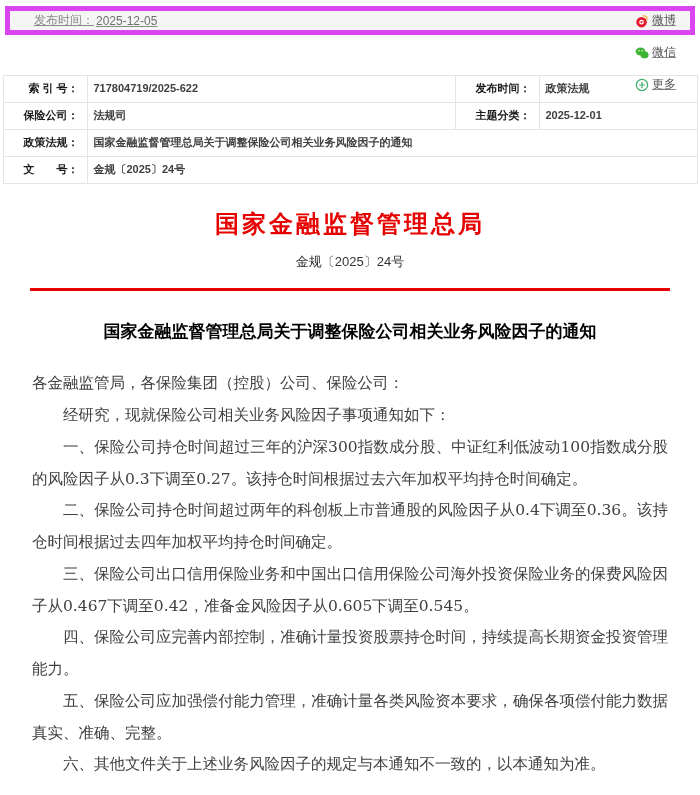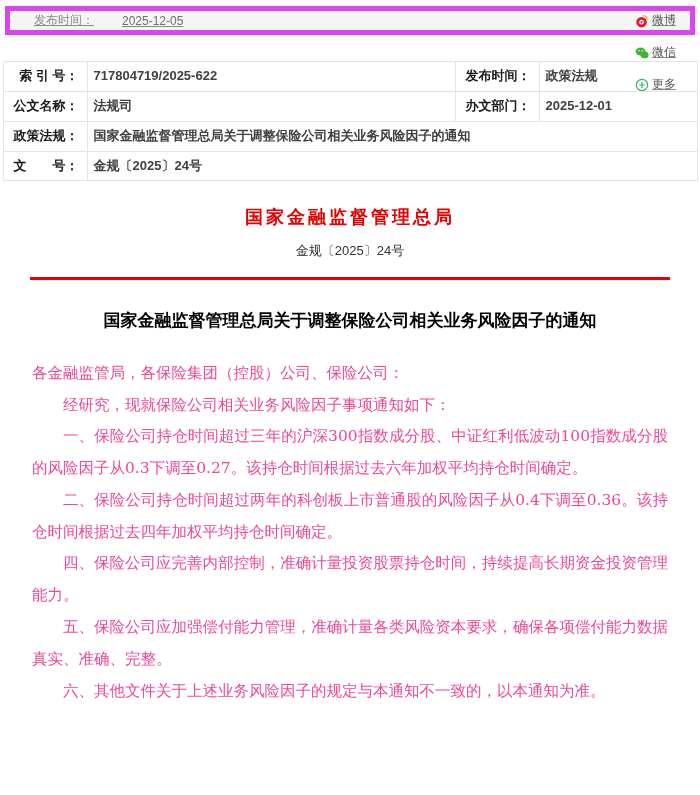--- a/index.html
+++ b/index.html
@@ -19,35 +19,35 @@
     border: 5px solid #d946ef;
     display: flex;
     align-items: center;
     justify-content: space-between;
     padding: 0 14px 0 24px;
     font-size: 12px;
     color: #8a8a8a;
     text-decoration: underline;
   }
   .pubtime { display: flex; align-items: center; gap: 2px; }
-  .pubtime .date { color: #6f6f6f; margin-left: 26px; }
+  .pubtime .date { color: #6f6f6f; }
   .actions { display: flex; align-items: center; gap: 15px; flex-direction: column; }
   .action {
     display: flex; align-items: center; gap: 3px;
     color: #555; cursor: pointer; text-decoration: none;
     font-size: 12px;
   }
   .action svg { display: block; }
 
   
   table.meta {
     border-collapse: collapse;
-    margin: 26px auto 0 auto;
+    margin: 40px auto 0 auto;
     width: 695px;
-    font-size: 13px;
+    font-size: 11px;
     table-layout: fixed;
   }
   table.meta td {
     border: 1px solid #e4e4e4;
     padding: 5px 8px 5px 6px;
     line-height: 1.45;
   }
   td.lbl {
     font-weight: bold;
     color: #1a1a1a;
@@ -56,21 +56,21 @@
     width: 84px;
   }
   td.val { color: #404040; font-weight: bold; }
   td.val2 { width: 158px; }
 
   
   .agency-title {
     margin-top: 24px;
     text-align: center;
     color: #e60000;
-    font-size: 18px;
+    font-size: 24px;
     font-weight: bold;
     letter-spacing: 3px;
   }
   .doc-no {
     margin-top: 13px;
     text-align: center;
     font-size: 13px;
     color: #333;
   }
   .red-line {
@@ -86,21 +86,21 @@
     font-size: 17px;
     font-weight: bold;
     color: #000;
     line-height: 1.5;
   }
   .body-text {
     margin: 24px 32px 12px 32px;
     font-family: "DejaVu Serif", "Liberation Serif", serif;
     font-size: 15.5px;
     line-height: 2.05;
-    color: #ec4899;
+    color: #404040;
   }
   .body-text p { margin: 0; text-indent: 2em; text-align: justify; }
   .body-text p.no-indent { text-indent: 0; }
 </style>
 </head>
 <body>
 
 <div>
 
   <div class="topbar">
@@ -164,23 +164,23 @@
 
   <table class="meta">
     <tbody>
         <tr>
       <td class="lbl">索 引 号：</td>
       <td class="val">717804719/2025-622</td>
       <td class="lbl">发布时间：</td>
       <td class="val val2">政策法规</td>
     </tr>
     <tr>
-      <td class="lbl">公文名称：</td>
+      <td class="lbl">保险公司：</td>
       <td class="val">法规司</td>
-      <td class="lbl">办文部门：</td>
+      <td class="lbl">主题分类：</td>
       <td class="val val2">2025-12-01</td>
     </tr>
     <tr>
       <td class="lbl">政策法规：</td>
       <td class="val" colspan="3">国家金融监督管理总局关于调整保险公司相关业务风险因子的通知</td>
     </tr>
     <tr>
       <td class="lbl">文　　号：</td>
       <td class="val" colspan="3">金规〔2025〕24号</td>
     </tr>
@@ -191,18 +191,19 @@
   <div class="doc-no">金规〔2025〕24号</div>
   <div class="red-line"></div>
 
   <div class="article-title">国家金融监督管理总局关于调整保险公司相关业务风险因子的通知</div>
 
   <div class="body-text">
     <p class="no-indent">各金融监管局，各保险集团（控股）公司、保险公司：</p>
     <p>经研究，现就保险公司相关业务风险因子事项通知如下：</p>
     <p>一、保险公司持仓时间超过三年的沪深300指数成分股、中证红利低波动100指数成分股的风险因子从0.3下调至0.27。该持仓时间根据过去六年加权平均持仓时间确定。</p>
     <p>二、保险公司持仓时间超过两年的科创板上市普通股的风险因子从0.4下调至0.36。该持仓时间根据过去四年加权平均持仓时间确定。</p>
+    <p>三、保险公司出口信用保险业务和中国出口信用保险公司海外投资保险业务的保费风险因子从0.467下调至0.42，准备金风险因子从0.605下调至0.545。</p>
     <p>四、保险公司应完善内部控制，准确计量投资股票持仓时间，持续提高长期资金投资管理能力。</p>
     <p>五、保险公司应加强偿付能力管理，准确计量各类风险资本要求，确保各项偿付能力数据真实、准确、完整。</p>
     <p>六、其他文件关于上述业务风险因子的规定与本通知不一致的，以本通知为准。</p>
   </div>
 
 </div>
 
 </body></html>

